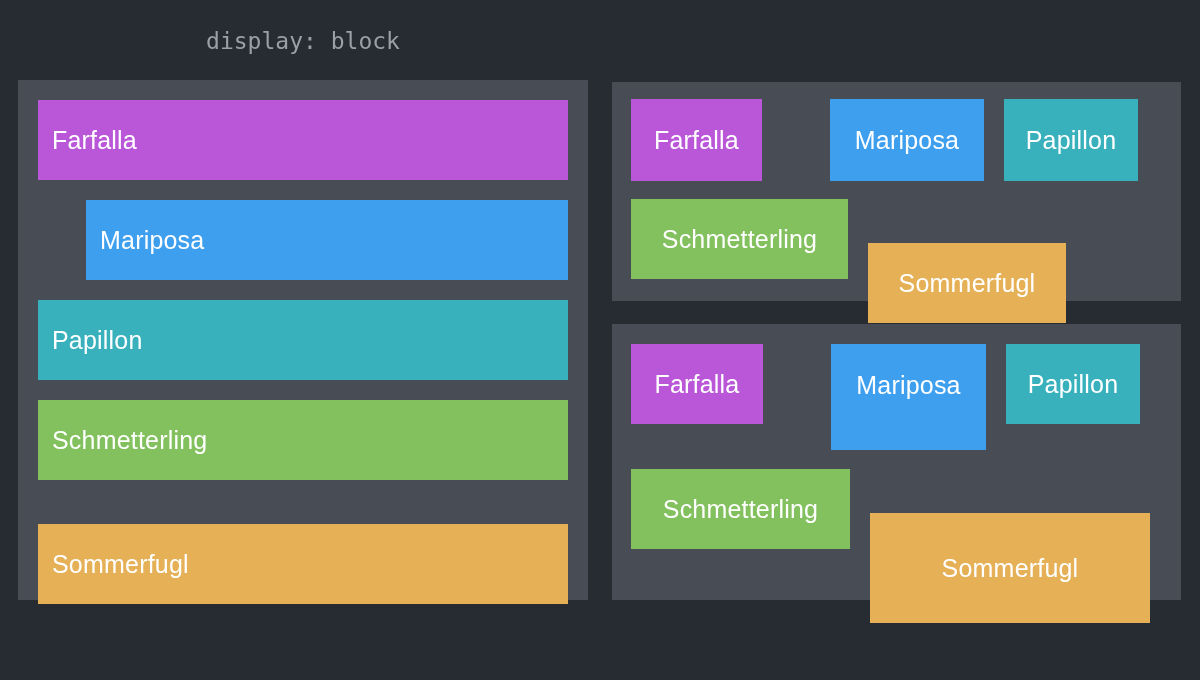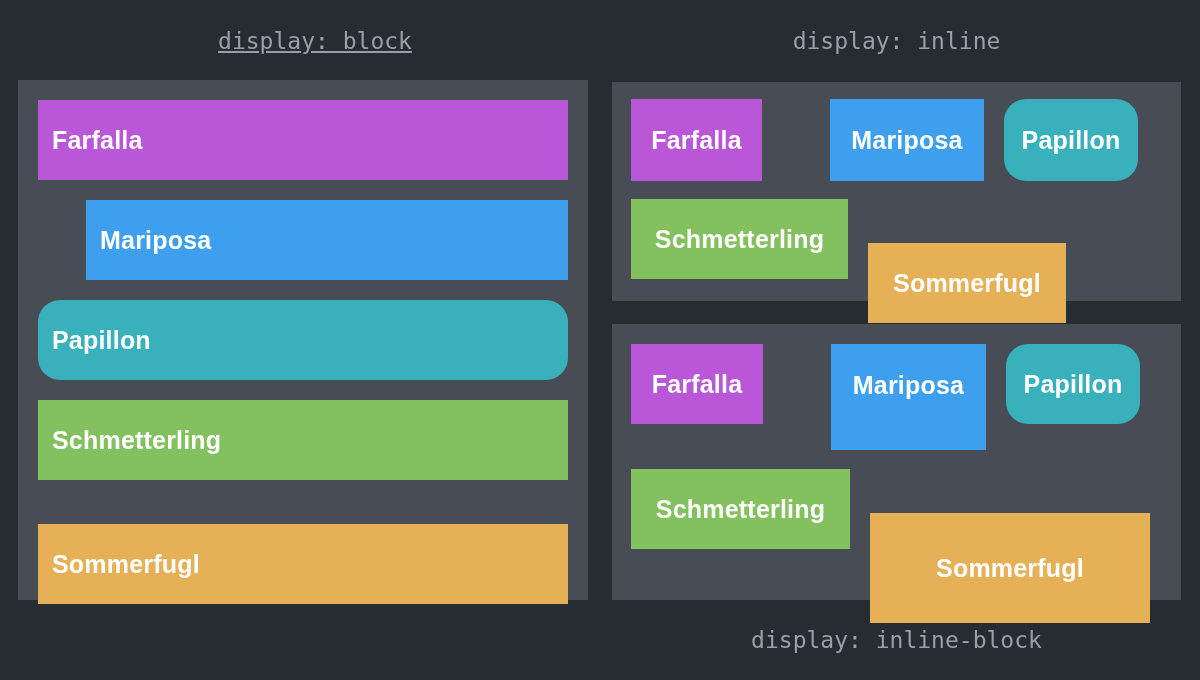--- a/index.html
+++ b/index.html
@@ -21,21 +21,21 @@
   }
   .demo-title {
     position: absolute;
     font-family: "DejaVu Sans Mono", "Liberation Mono", monospace;
     font-size: 23px;
     line-height: 26px;
     color: var(--c-title, #9aa0a8);
     text-align: center;
     white-space: nowrap;
   }
-  .title-block        { left: 30px;  top: 28px;  width: 570px; text-decoration: underline; }
+  .title-block        { left: 18px;  top: 28px;  width: 570px; }
   .title-inline       { left: 612px; top: 28px;  width: 569px; }
   .title-inline-block { left: 612px; top: 627px; width: 569px; }
 
   .panel {
     position: absolute;
     background: var(--c-panel, #484c55);
     box-sizing: border-box;
   }
   .panel-block        { left: 18px;  top: 80px;  width: 570px; height: 520px; padding: 20px; }
   .panel-inline       { left: 612px; top: 82px;  width: 569px; height: 219px; padding: 17px 19px; }
@@ -62,29 +62,29 @@
   .box {
     display: flex;
     align-items: center;
     justify-content: center;
     box-sizing: border-box;
   }
 
   .bar, .box {
     color: var(--c-label_text, #ffffff);
     font-size: 25px;
-    font-weight: 700;
+    font-weight: 400;
     letter-spacing: 0.2px;
     text-align: center;
   }
 
   
   .farfalla      { background: var(--c-farfalla, #b957d8); }
   .mariposa      { background: var(--c-mariposa, #3e9fee); margin-left: 48px; }
-  .papillon      { background: var(--c-papillon, #39b1bd); border-radius: 22px; }
+  .papillon      { background: var(--c-papillon, #39b1bd); }
   .schmetterling { background: var(--c-schmetterling, #83c05e); }
   .sommerfugl    { background: var(--c-sommerfugl, #e5b056); margin-top: 44px; }
 
   
   .panel-inline .farfalla      { width: 131px; height: 82px; }
   .panel-inline .mariposa      { width: 154px; height: 82px; }
   .panel-inline .papillon      { width: 134px; height: 82px; }
   .panel-inline .schmetterling { width: 217px; height: 80px; }
   .panel-inline .sommerfugl    { width: 198px; height: 80px; }
 
@@ -96,21 +96,20 @@
   .panel-inline-block .schmetterling { width: 219px; height: 80px; }
   .panel-inline-block .sommerfugl    { width: 280px; height: 110px; }
 </style>
 </head>
 <body>
 
 <div class="stage">
 
   <div class="demo-title title-block">display: block</div>
 
-  <div class="demo-title title-inline">display: inline</div>
 
   <section class="panel panel-block">
     <div class="bar farfalla">Farfalla</div>
     <div class="bar mariposa">Mariposa</div>
     <div class="bar papillon">Papillon</div>
     <div class="bar schmetterling">Schmetterling</div>
     <div class="bar sommerfugl">Sommerfugl</div>
   </section>
 
   <section class="panel panel-inline">
@@ -130,15 +129,14 @@
       <div class="box farfalla">Farfalla</div>
       <div class="box mariposa">Mariposa</div>
       <div class="box papillon">Papillon</div>
     </div>
     <div class="row row-2">
       <div class="box schmetterling">Schmetterling</div>
       <div class="box sommerfugl">Sommerfugl</div>
     </div>
   </section>
 
-  <div class="demo-title title-inline-block">display: inline-block</div>
 
 </div>
 
 </body></html>

